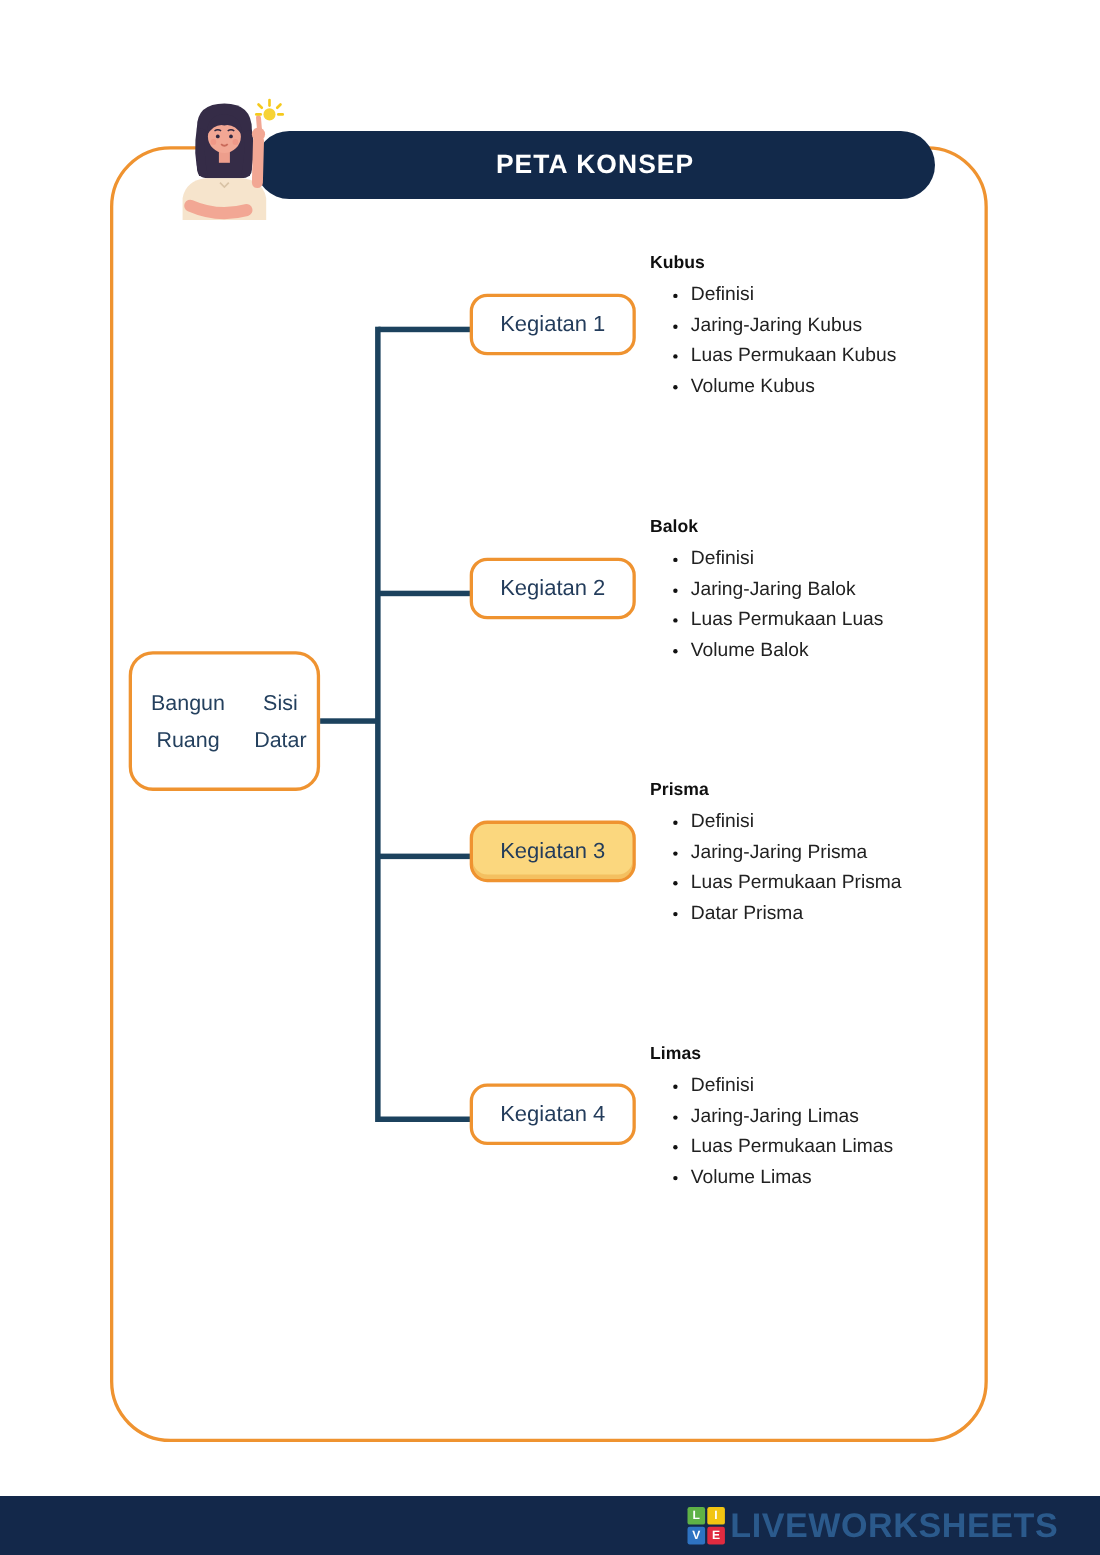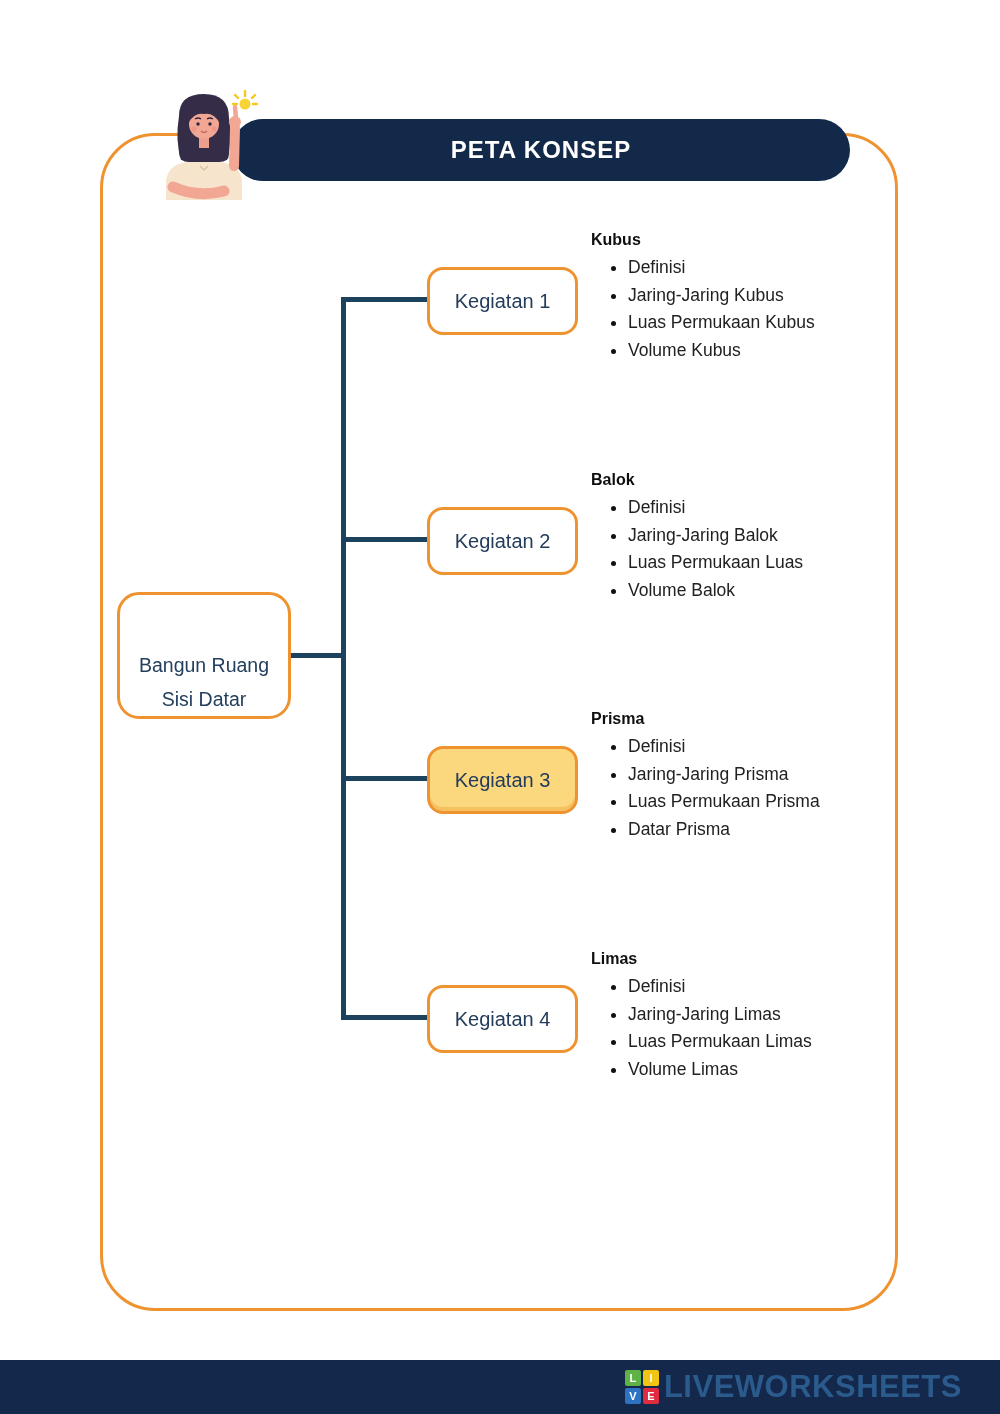--- a/index.html
+++ b/index.html
@@ -35,25 +35,25 @@
   .branch-1 { top:297px; }
   .branch-2 { top:537px; }
   .branch-3 { top:776px; }
   .branch-4 { top:1015px; }
   .root-branch  { left:291px; top:653px; width:53px; height:5px; }
 
   
   .root-box {
     position:absolute; left:117px; top:592px; width:174px; height:127px;
     background:#ffffff; border:3px solid #EF9330; border-radius:22px; z-index:2;
-    display:flex; flex-direction:column; align-items:center; justify-content:flex-end;
+    display:flex; flex-direction:row; align-items:center; justify-content:flex-start;
     color:#24405E; font-size:19.5px; line-height:34px; text-align:center;
   }
   .node {
-    position:absolute; left:427px; width:151px; height:68px;
+    position:absolute; left:427px; width:151px; height:56px;
     background:#ffffff; border:3px solid #EF9330; border-radius:16px; z-index:2;
     display:flex; align-items:center; justify-content:center;
     color:#233C5B; font-size:20px;
   }
   .node-1 { top:267px; }
   .node-2 { top:507px; }
   .node-3 { top:746px; }
   .node-4 { top:985px; }
   .node.highlighted {
     background:#FBD77E;

